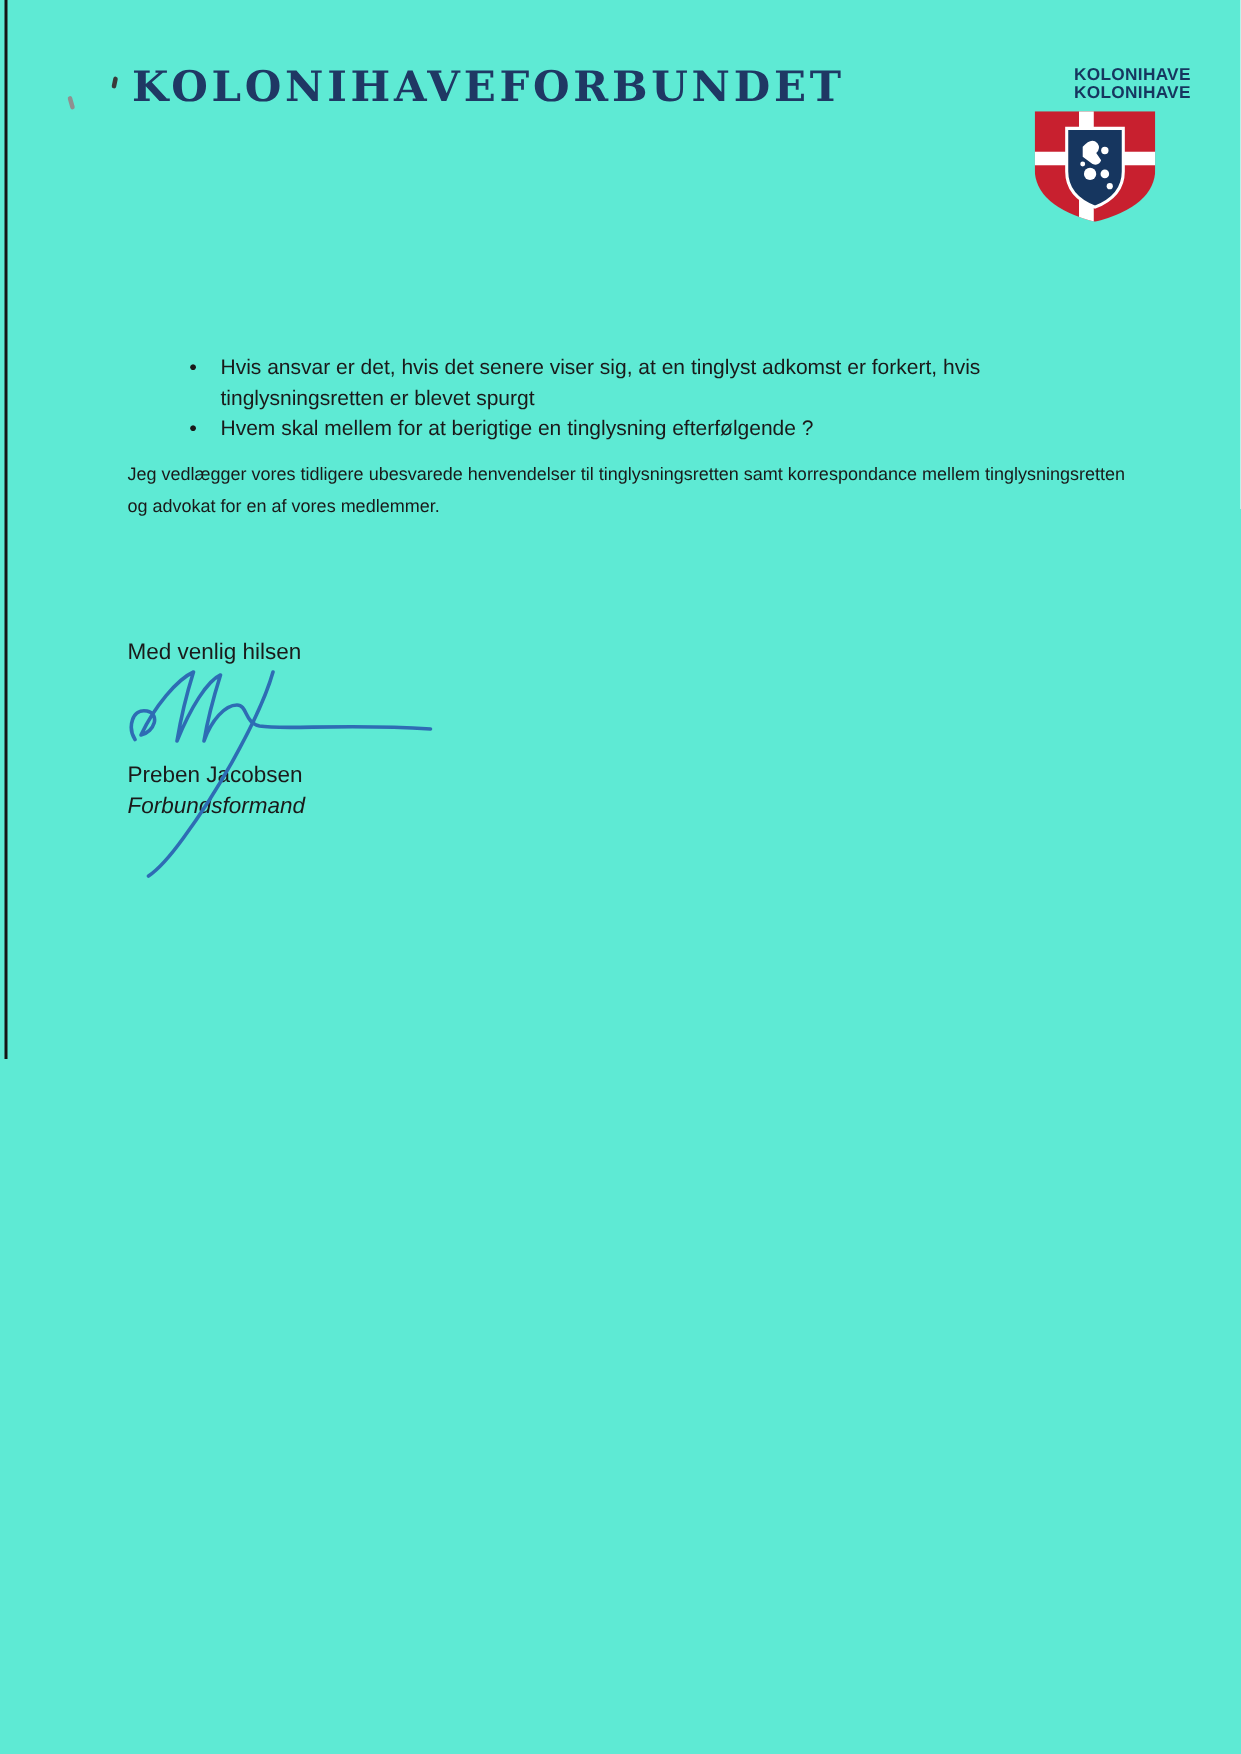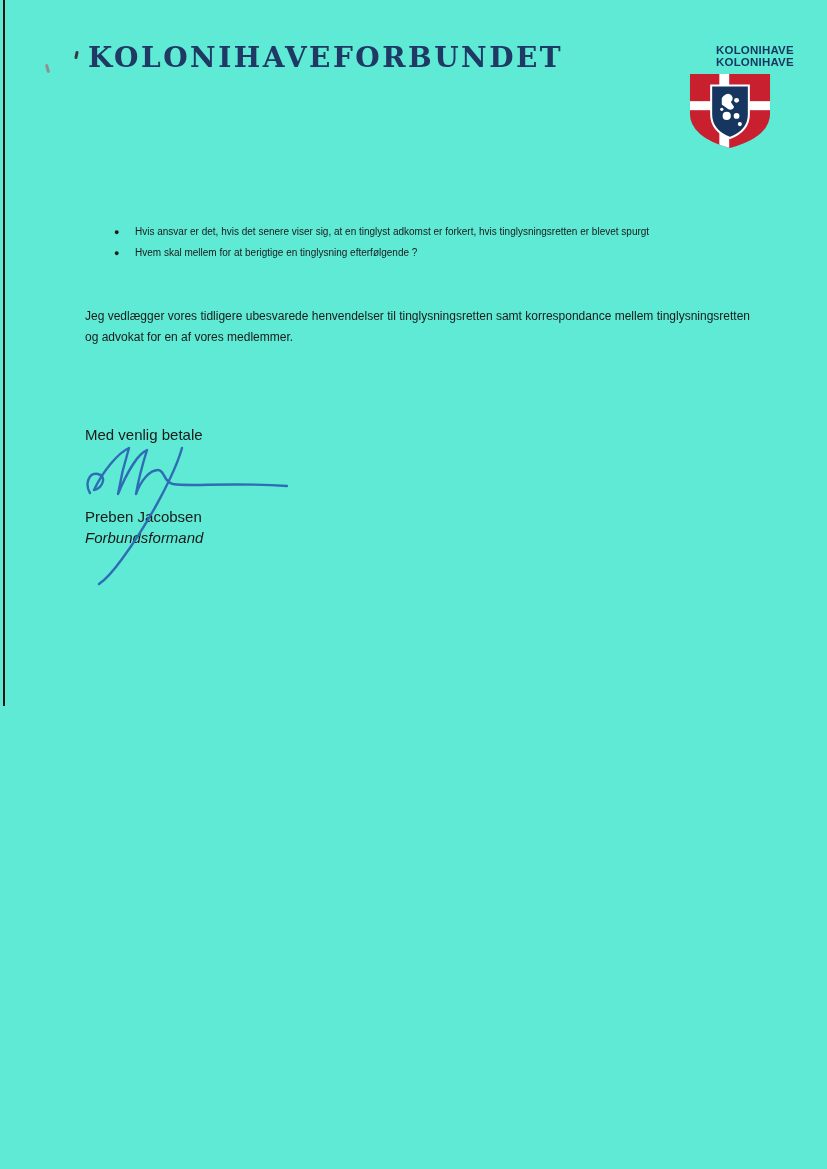--- a/index.html
+++ b/index.html
@@ -13,21 +13,21 @@
   .title{
     position:absolute;left:88px;top:41px;margin:0;white-space:nowrap;
     font-family:"DejaVu Serif","Liberation Serif",serif;font-weight:700;
     font-size:28px;letter-spacing:2.5px;color:var(--brand-navy,#1f3864);
   }
   .logo{position:absolute;left:688px;top:44px;width:88px;}
   .logo-text{font-weight:700;font-size:11.5px;line-height:12px;letter-spacing:.2px;color:var(--logo-navy,#16365f);margin-left:28px;}
   .logo-shield{display:block;margin-top:5px;margin-left:1px;}
   .shield-red{fill:var(--logo-red,#c8202f);}
   .shield-navy{fill:var(--logo-navy,#16365f);}
-  .bullets{position:absolute;left:112px;top:222px;width:590px;margin:0;padding:0;list-style:none;font-size:10px;line-height:20.5px;}
+  .bullets{position:absolute;left:112px;top:222px;width:590px;margin:12px;padding:0;list-style:none;font-size:14px;line-height:20.5px;}
   .bullets li{position:relative;padding-left:23px;}
   .bullets li::before{content:"●";position:absolute;left:2px;top:0;font-size:9px;line-height:20.5px;color:#1a1a1a;}
   .para{position:absolute;left:85px;top:306px;width:680px;margin:0;font-size:12px;line-height:20.5px;}
   .closing{position:absolute;left:85px;top:426px;margin:0;font-size:15px;}
   .sig-name{position:absolute;left:85px;top:508px;font-size:15px;}
   .sig-role{position:absolute;left:85px;top:529px;font-size:15px;font-style:italic;}
   .sig-svg{position:absolute;left:78px;top:441px;}
   .sig-stroke{fill:none;stroke:var(--signature-blue,#2e6cb4);stroke-width:2.4;stroke-linecap:round;stroke-linejoin:round;}
 </style>
 </head>
@@ -69,21 +69,21 @@
     </svg>
   </div>
 
   <ul class="bullets">
     <li>Hvis ansvar er det, hvis det senere viser sig, at en tinglyst adkomst er forkert, hvis tinglysningsretten er blevet spurgt</li>
     <li>Hvem skal mellem for at berigtige en tinglysning efterfølgende ?</li>
   </ul>
 
   <p class="para">Jeg vedlægger vores tidligere ubesvarede henvendelser til tinglysningsretten samt korrespondance mellem tinglysningsretten og advokat for en af vores medlemmer.</p>
 
-  <p class="closing">Med venlig betale</p>
+  <p class="closing">Med venlig hilsen</p>
 
   <div class="sig-name">Preben Jacobsen</div>
   <div class="sig-role">Forbundsformand</div>
 
   <svg class="sig-svg" width="215" height="148" viewBox="0 0 215 148" aria-hidden="true">
     <path class="sig-stroke" d="M12,52 C7,44 10,31 20,33 C29,35 25,47 16,49 C25,30 40,12 51,7 C46,23 42,41 40,53 C49,31 60,13 69,9 C64,25 60,41 58,53 C63,39 72,29 80,29 C87,29 85,41 95,43 C112,46 150,41 209,45"></path>
     <path class="sig-stroke" d="M104,7 C97,32 72,80 44,118 C36,129 27,139 21,143"></path>
   </svg>
 
 </div>

